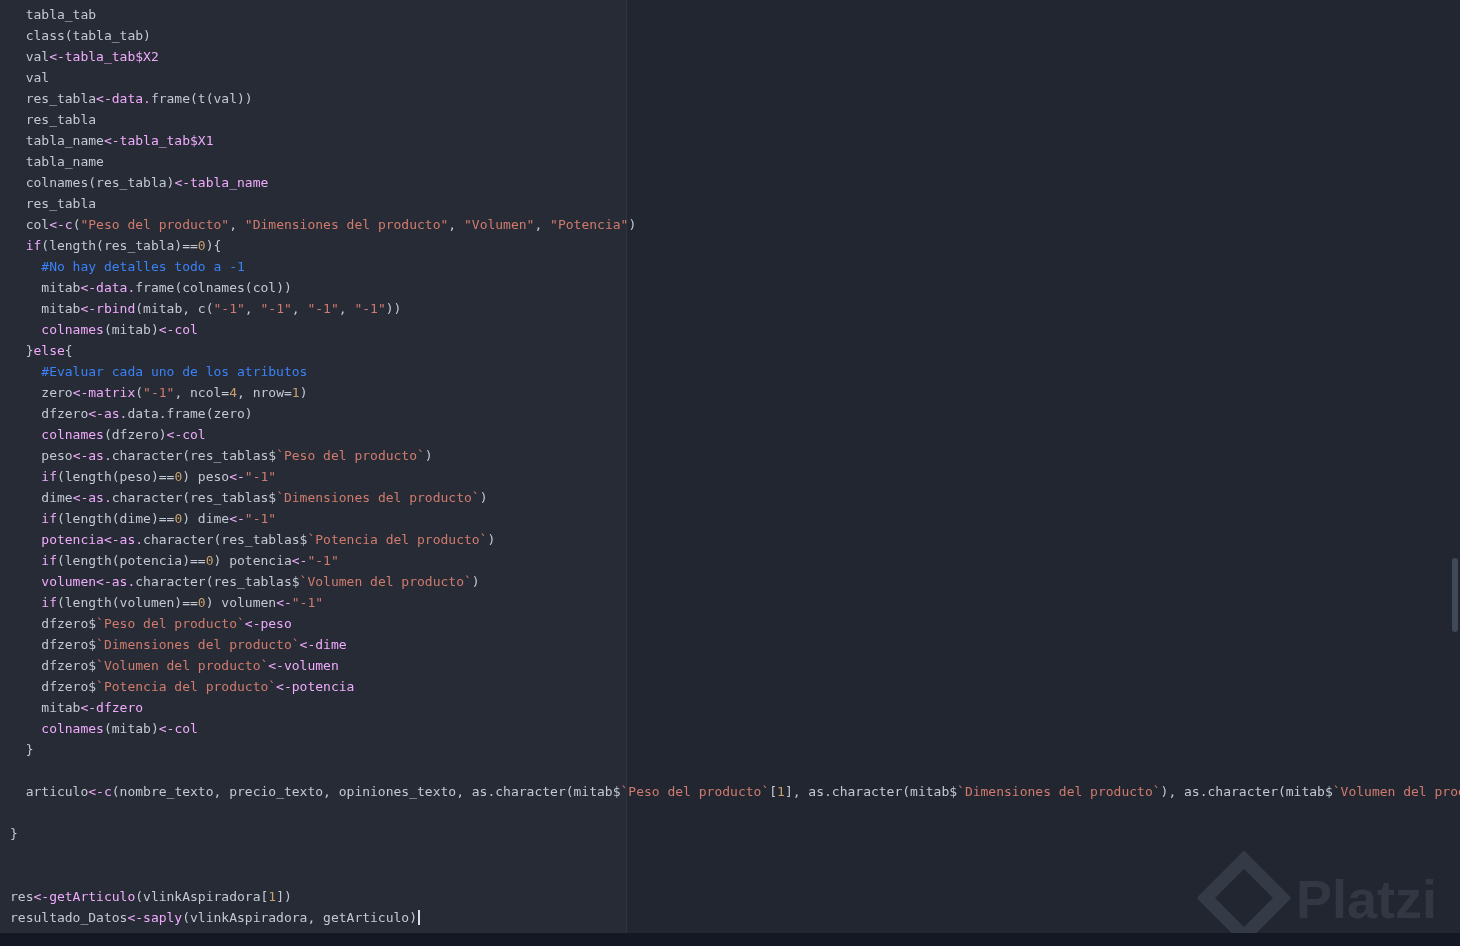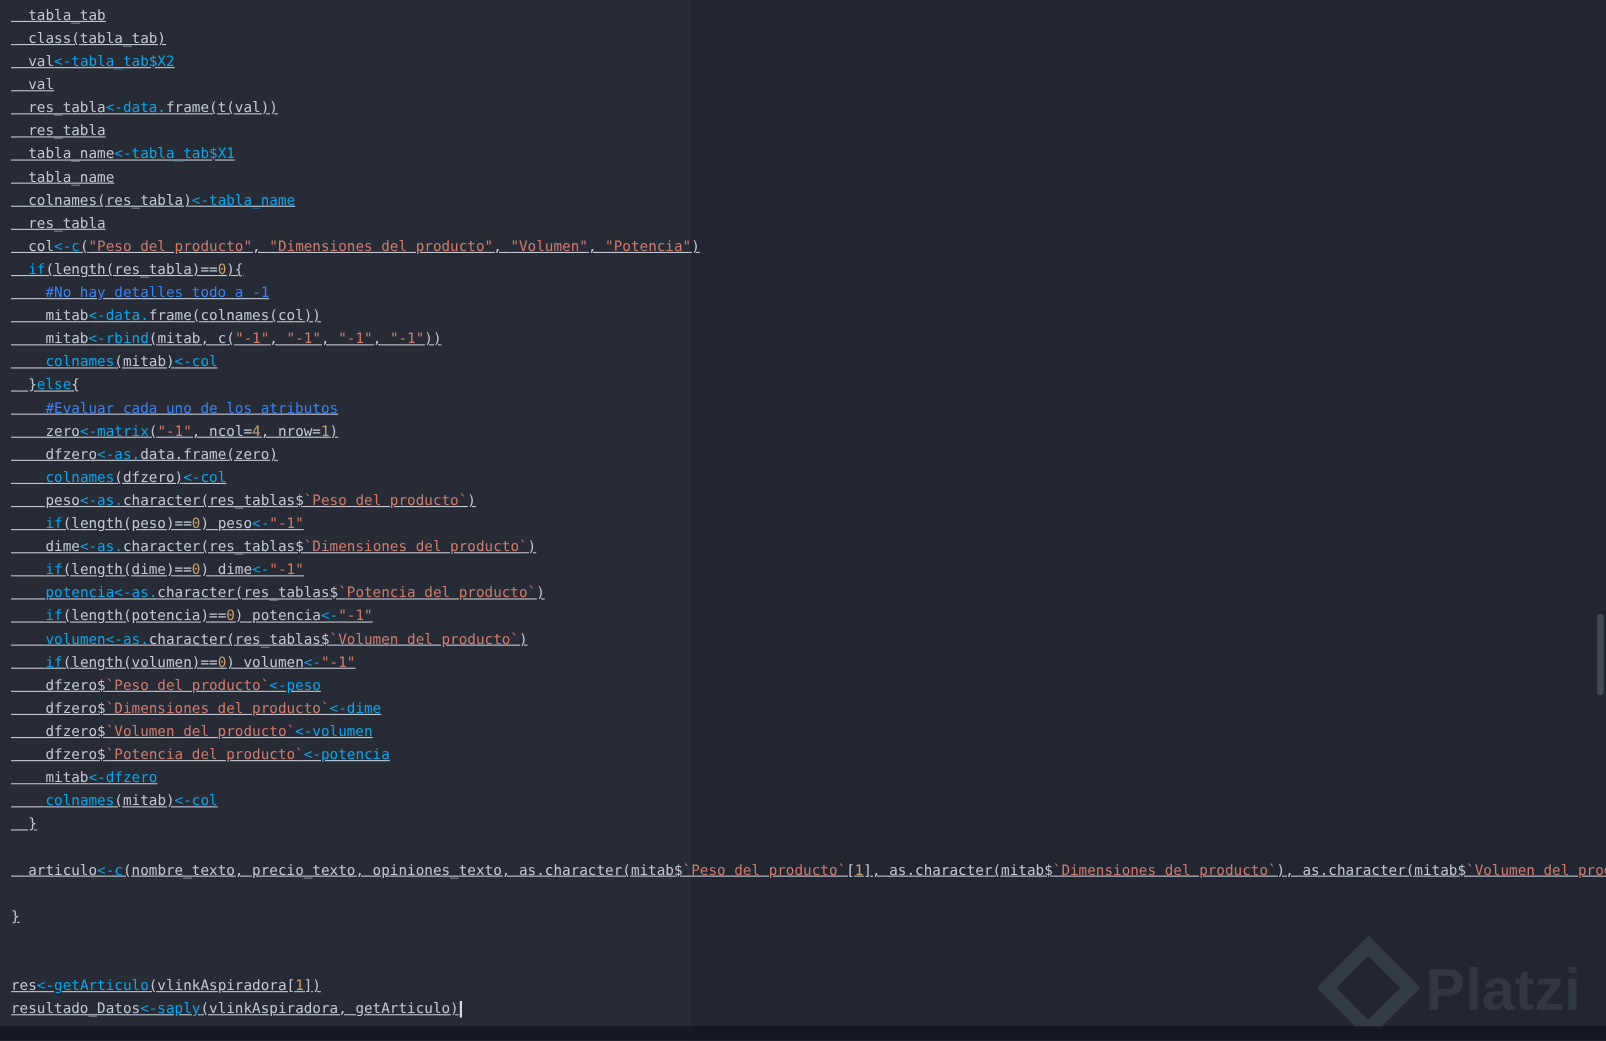--- a/index.html
+++ b/index.html
@@ -14,25 +14,24 @@
     border-left:1px solid rgba(200,210,225,0.08);
     z-index:0;
   }
   .editor{
     position:absolute;top:0;left:0;right:0;bottom:0;
     padding:4px 0 0 10px;
     font-size:13px;line-height:21px;
     white-space:pre;
     color:#c3c9d4;
     z-index:2;
-    text-decoration:underline;
   }
   .line{min-height:21px;}
   .tok-p{color:#c3c9d4;}
-  .tok-r{color:#0ea5e9;}
+  .tok-r{color:#f0abfc;}
   .tok-s{color:#d07b6d;}
   .tok-n{color:#c9a06c;}
   .tok-c{color:#3b82f6;}
   .cursor{
     display:inline-block;width:2px;height:15px;margin-left:1px;
     background:#d8dee9;vertical-align:text-bottom;
   }
   .vscroll-thumb{
     position:absolute;right:2px;top:558px;width:6px;height:74px;
     background:#414959;border-radius:3px;z-index:5;

